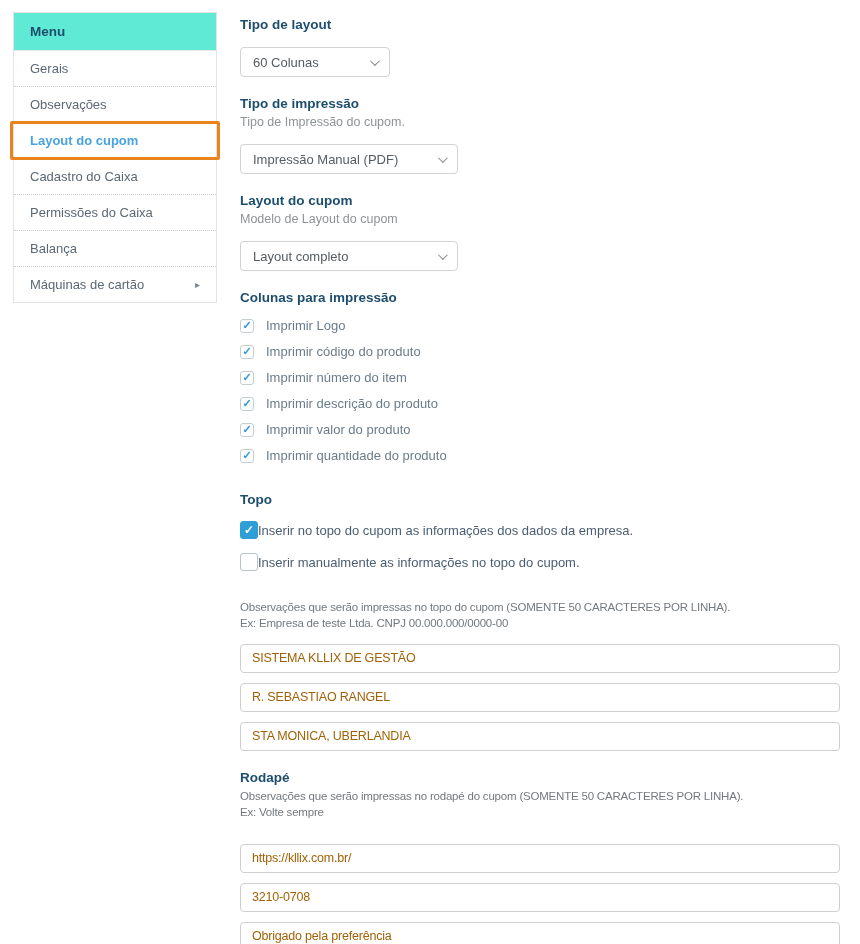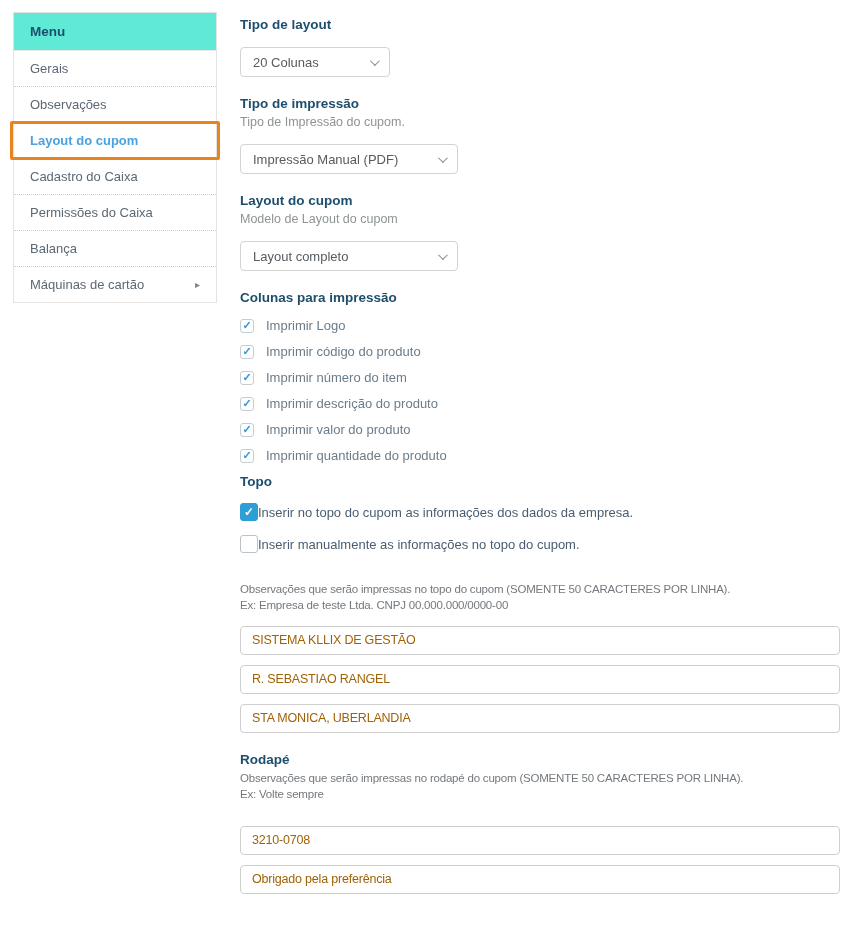--- a/index.html
+++ b/index.html
@@ -102,21 +102,21 @@
         <span class="submenu-arrow">▸</span>
       </li>
     </ul>
   </aside>
 
   <main class="content">
 
     <section class="section">
       <div class="section-title">Tipo de layout</div>
       <div class="select w150">
-        <span>20 Colunas</span>
+        <span>60 Colunas</span>
         <span class="chevron-down"></span>
       </div>
     </section>
 
     <section class="section">
       <div class="section-title">Tipo de impressão</div>
       <div class="section-sub">Tipo de Impressão do cupom.</div>
       <div class="select w250">
         <span>Impressão Manual (PDF)</span>
         <span class="chevron-down"></span>
@@ -125,21 +125,21 @@
 
     <section class="section">
       <div class="section-title">Layout do cupom</div>
       <div class="section-sub">Modelo de Layout do cupom</div>
       <div class="select w250">
         <span>Layout completo</span>
         <span class="chevron-down"></span>
       </div>
     </section>
 
-    <section class="section" style="margin-bottom:11px;">
+    <section class="section" style="margin-bottom:29px;">
       <div class="section-title">Colunas para impressão</div>
       <div class="cb-rows">
         <div class="cb-row">
           <span class="cb-small checked">
               <span class="check-glyph">✓</span>
             </span>
           <span class="cb-label">Imprimir Logo</span>
         </div>
         <div class="cb-row">
           <span class="cb-small checked">
@@ -197,19 +197,20 @@
       </div>
     </section>
 
     <section class="section">
       <div class="section-title">Rodapé</div>
       <div class="note" style="margin-top:4px;">
         <div>Observações que serão impressas no rodapé do cupom (SOMENTE 50 CARACTERES POR LINHA).</div>
         <div class="ex-line">Ex: Volte sempre</div>
       </div>
       <div class="inputs-block" style="margin-top:24px;">
+        <input class="text-input" type="text" value="https://kllix.com.br/" style="">
         <input class="text-input" type="text" value="3210-0708" style="">
         <input class="text-input" type="text" value="Obrigado pela preferência" style="">
       </div>
     </section>
 
   </main>
 </div>
 
 </body></html>

